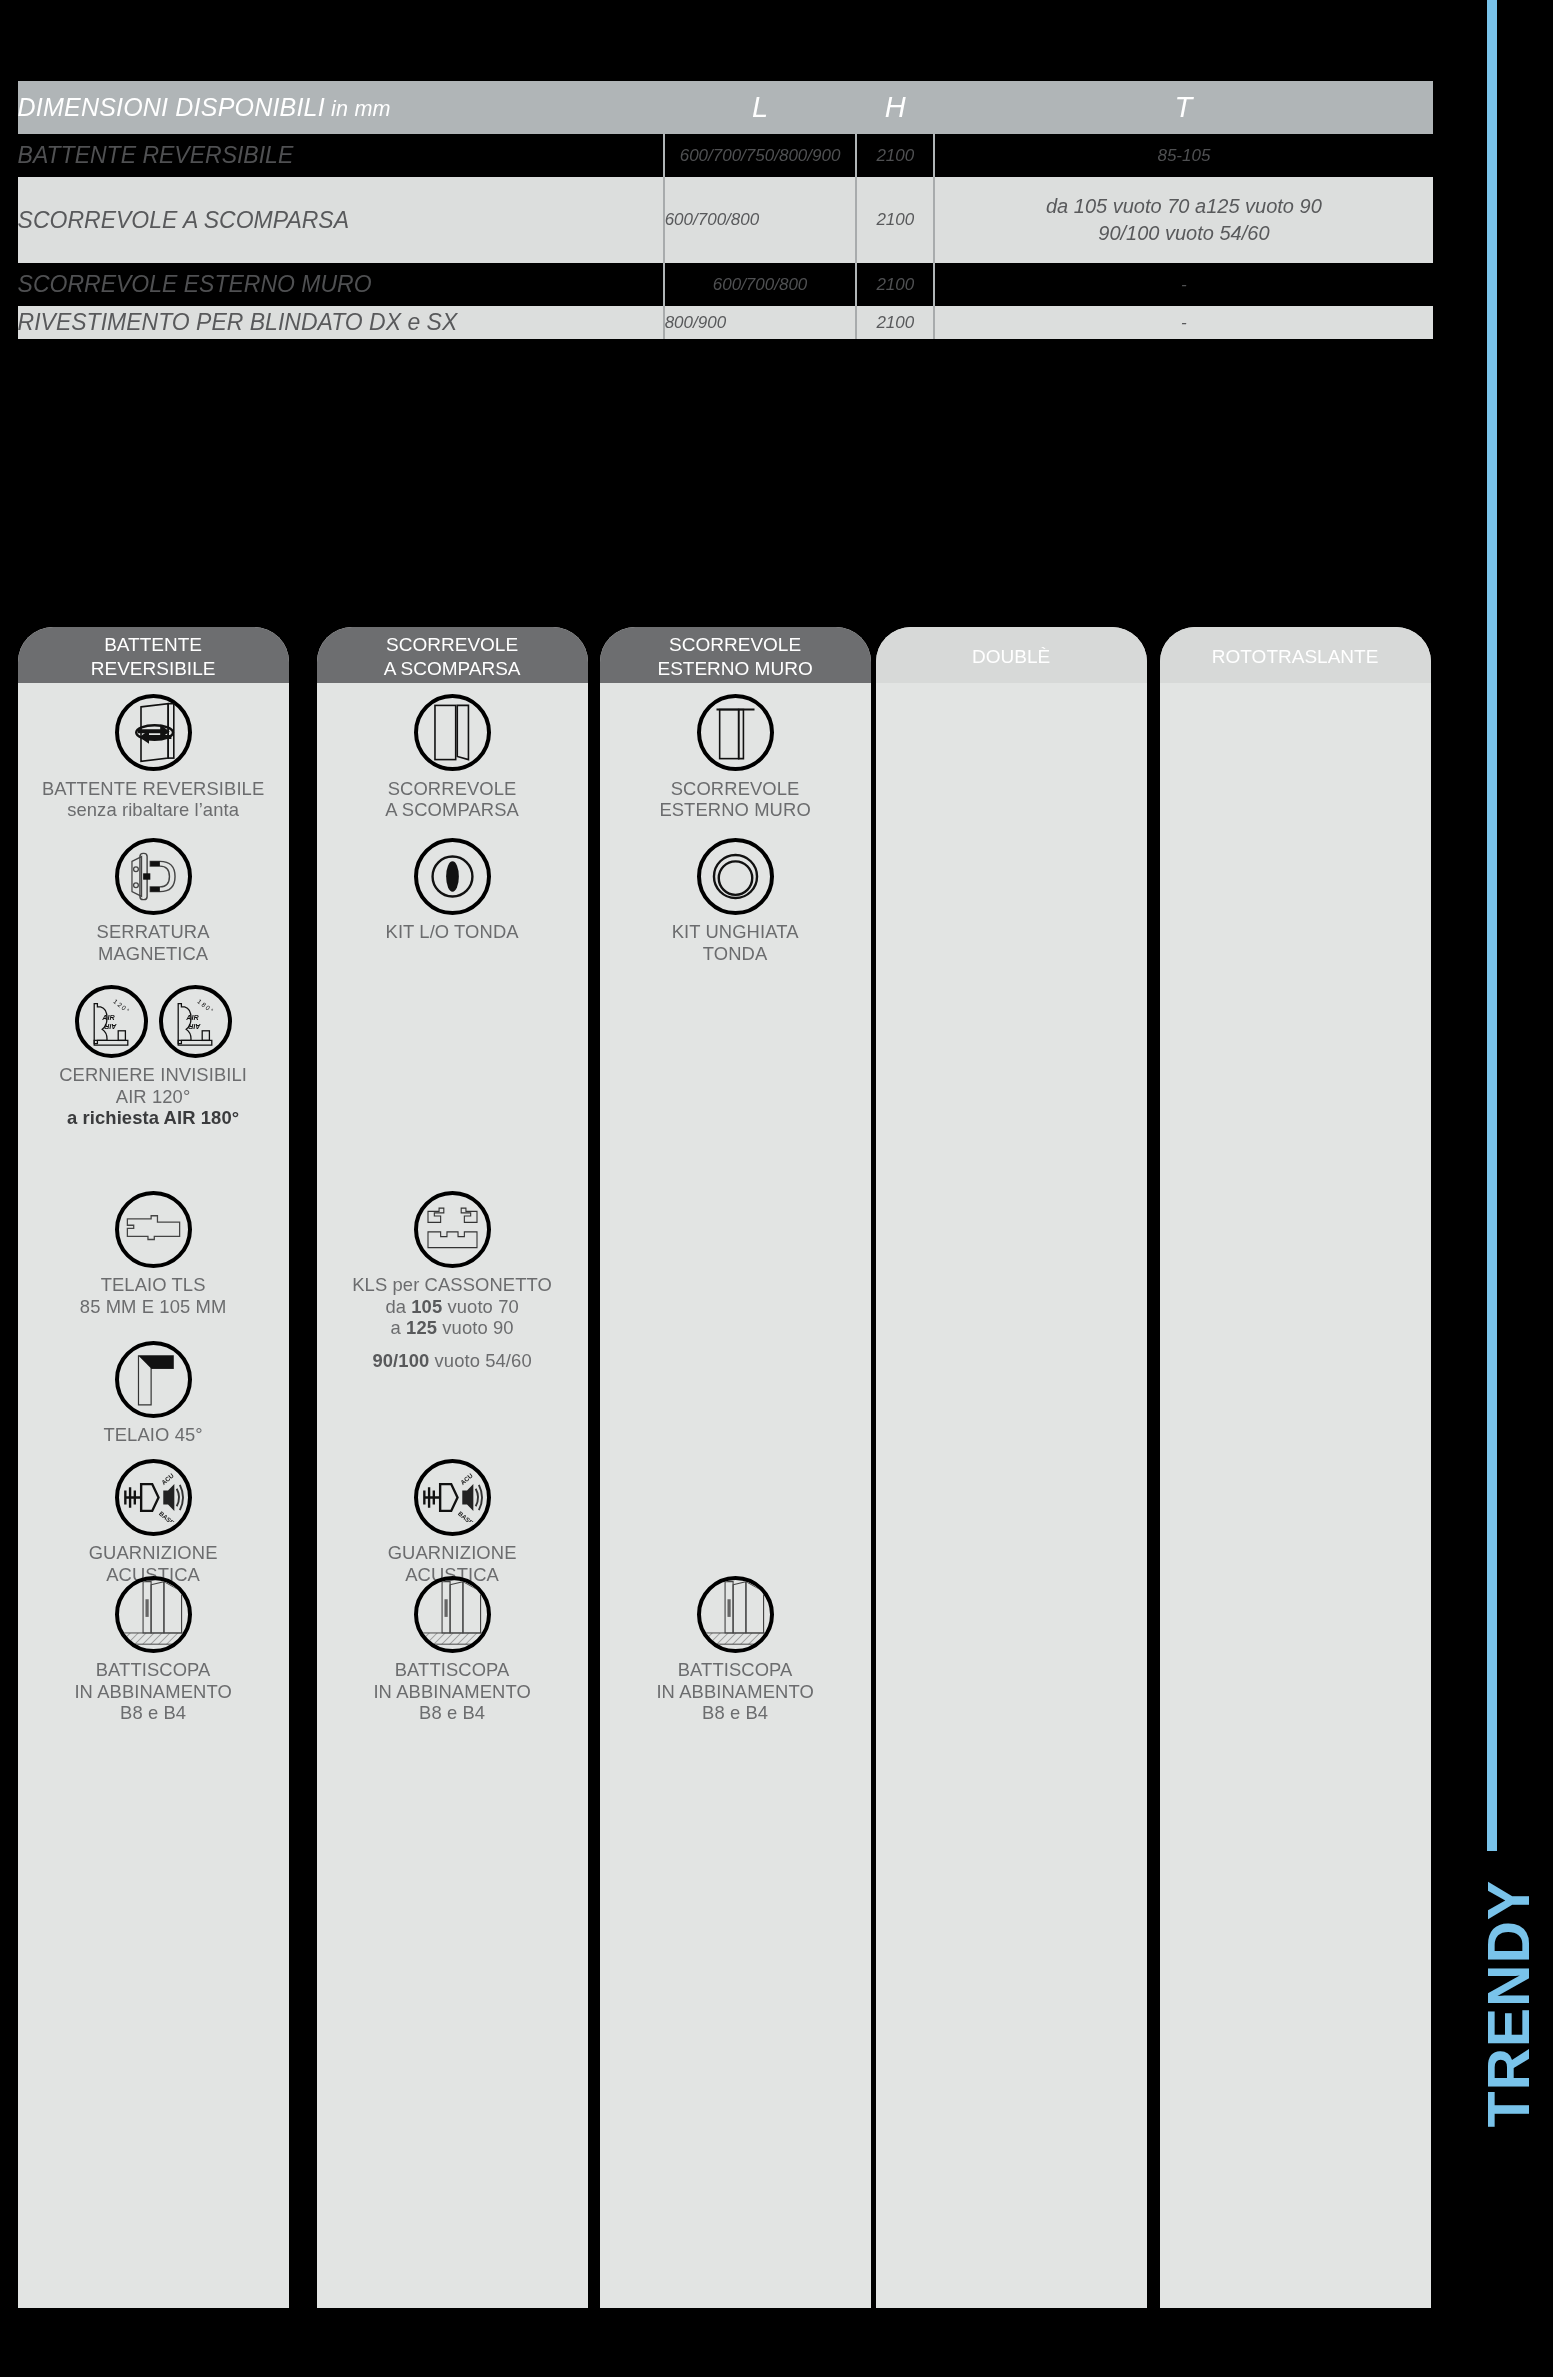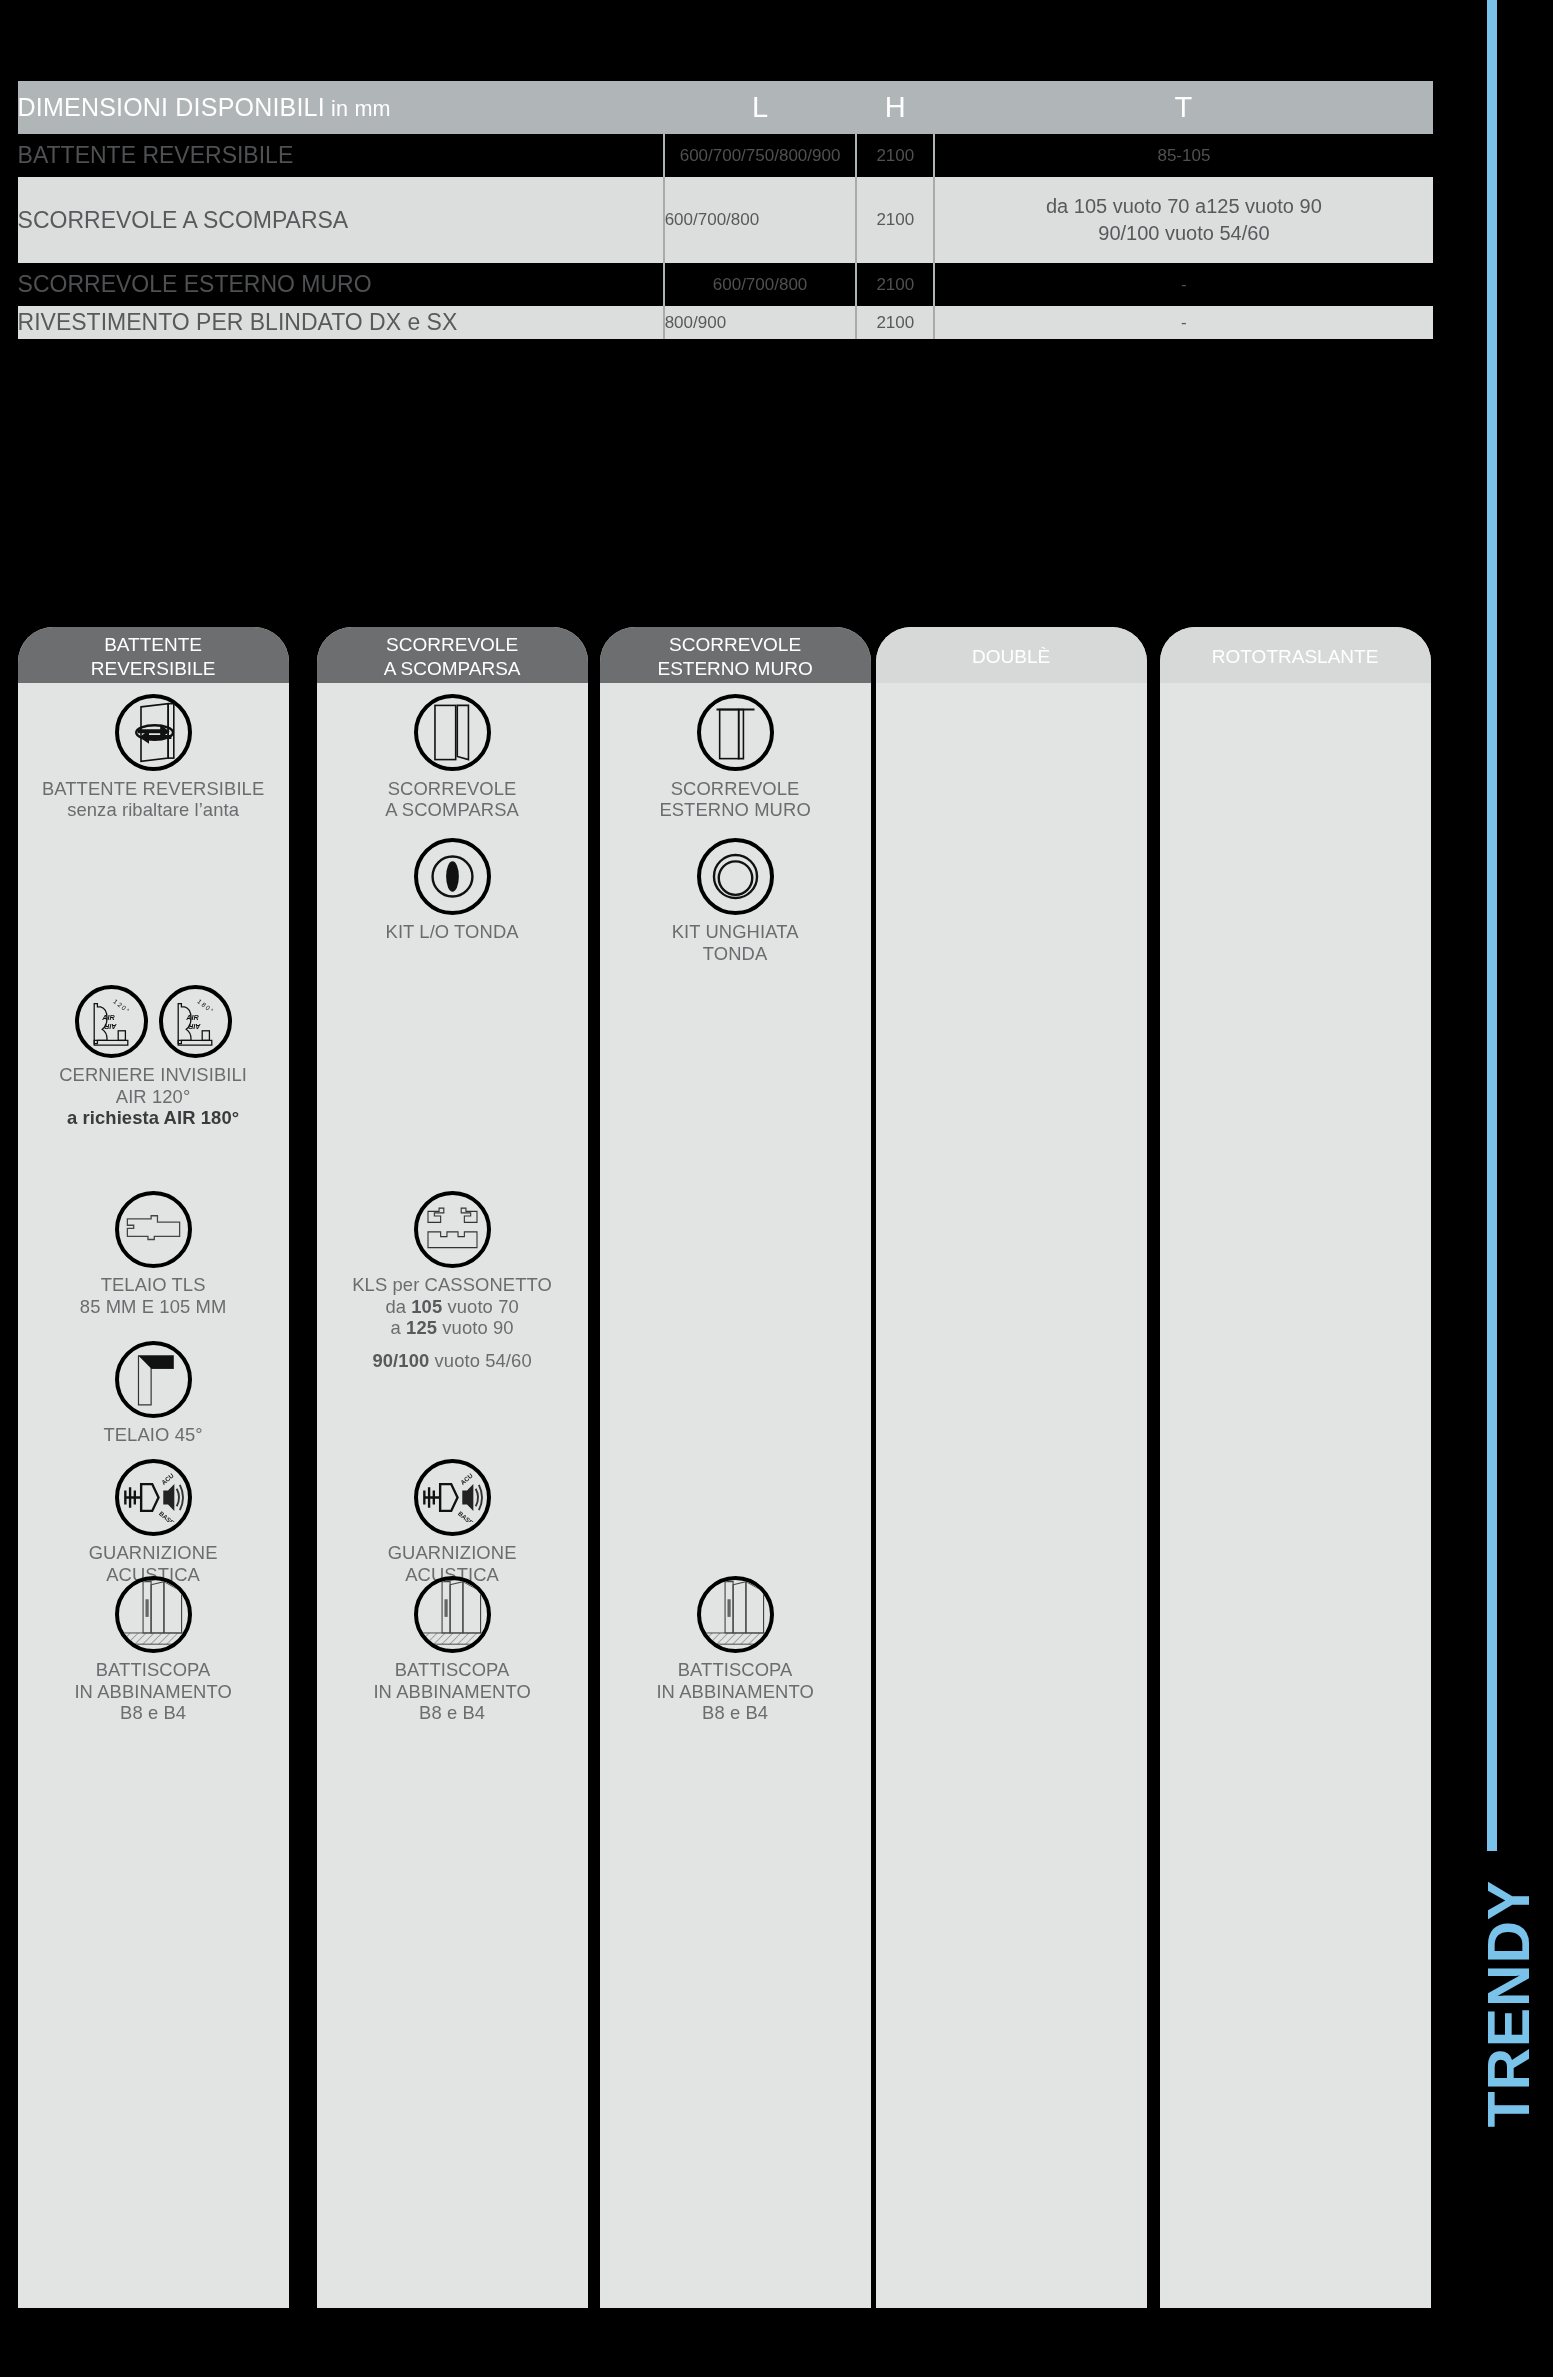--- a/index.html
+++ b/index.html
@@ -5,21 +5,21 @@
   html,body{margin:0;padding:0;background:#000;}
   body{
     width:1554px;height:2377px;position:relative;overflow:hidden;
     font-family:"Liberation Sans","DejaVu Sans",sans-serif;
     -webkit-font-smoothing:antialiased;
   }
 
   
   #dim-table{
     position:absolute;left:17.6px;top:81px;width:1415px;
-    border-collapse:collapse;table-layout:fixed;
+    border-collapse:collapse;table-layout:fixed;font-style:italic;
   }
   #dim-table td{padding:0;vertical-align:middle;}
   .dt-head{background:#b0b5b7;height:53px;}
   .dt-head .dt-title{
     color:#ffffff;font-size:25px;padding-left:16px;letter-spacing:0.2px;white-space:nowrap;
   }
   .dt-head .dt-title .light{font-size:21.6px;}
   .dt-head .dt-col{color:#ffffff;font-size:29px;text-align:center;}
   .row-dark td{background:#000000;color:#4f5052;height:43px;}
   .row-light td{background:#dcdedd;color:#58595b;}
@@ -149,20 +149,40 @@
               <path d="M58 41 L30 41 L30 35 L18 44 L30 52 L30 46 L58 46 Z" fill="#111"></path>
             </svg>
           </div>
         </div>
         <div class="flabel">
           <div>BATTENTE REVERSIBILE</div>
           <div>senza ribaltare l’anta</div>
         </div>
       </div>
 
+      <div class="feature" style="top:155px">
+        <div class="ficon">
+          <div class="circ" style="width:77px;height:77px;">
+            <svg width="59" height="53" viewBox="0 0 74 66">
+              <path d="M10 14 L22 8 L22 58 L10 52 Z" fill="none" stroke="#444" stroke-width="1.6"></path>
+              <rect x="20" y="4" width="9" height="58" rx="4" fill="none" stroke="#444" stroke-width="1.8"></rect>
+              <circle cx="15" cy="24" r="3" fill="none" stroke="#444" stroke-width="1.6"></circle>
+              <circle cx="15" cy="44" r="3" fill="none" stroke="#444" stroke-width="1.6"></circle>
+              <rect x="24" y="29" width="9" height="8" fill="#111"></rect>
+              <path d="M33 20 L33 14 L45 14 Q64 14 64 33 Q64 52 45 52 L33 52 L33 46 L45 46 Q57 46 57 33 Q57 20 45 20 Z" fill="none" stroke="#444" stroke-width="1.8"></path>
+              <path d="M33 14 L45 14 L45 20 L33 20 Z" fill="#111"></path>
+              <path d="M33 46 L45 46 L45 52 L33 52 Z" fill="#111"></path>
+            </svg>
+          </div>
+        </div>
+        <div class="flabel">
+          <div>SERRATURA</div>
+          <div>MAGNETICA</div>
+        </div>
+      </div>
 
       <div class="feature" style="top:302px">
         <div class="ficon" style="gap:11.2px">
           <div class="circ" style="width:73px;height:73px;position:relative;">
             <svg width="56" height="56" viewBox="0 0 70 70">
               <path d="M14 12 L18 12 L18 16 L22 16 Q30 18 30 30 Q30 40 24 44 Q30 48 30 56 L30 58 L18 58 L18 62 L14 62 Z" fill="none" stroke="#111" stroke-width="1.6"></path>
               <path d="M14 58 L56 58 L56 64 L14 64 Z" fill="none" stroke="#111" stroke-width="1.6"></path>
               <rect x="44" y="46" width="9" height="12" fill="none" stroke="#111" stroke-width="1.6"></rect>
               <text x="24" y="32" font-family="Liberation Sans, sans-serif" font-size="9" font-weight="bold" font-style="italic" fill="#111">AIR</text>
               <text x="24" y="44" font-family="Liberation Sans, sans-serif" font-size="9" font-weight="bold" font-style="italic" fill="#111" transform="rotate(180 33 41)">AIR</text>

